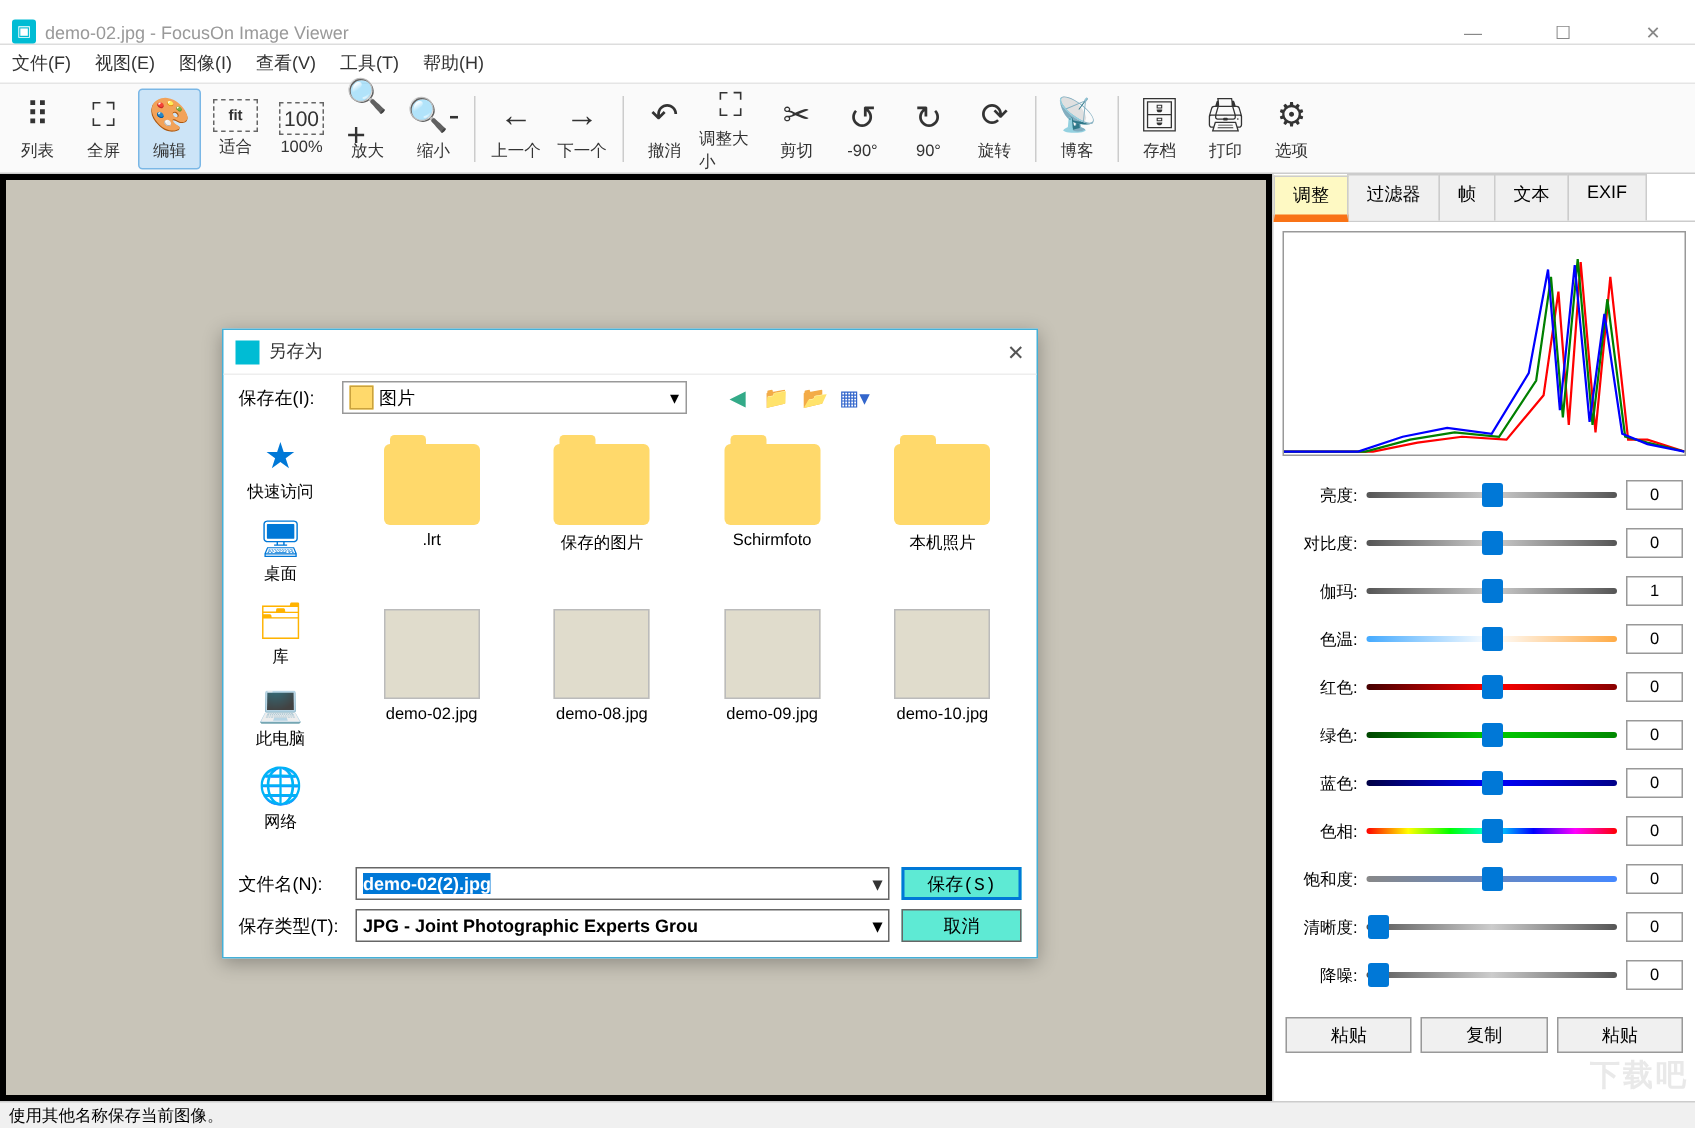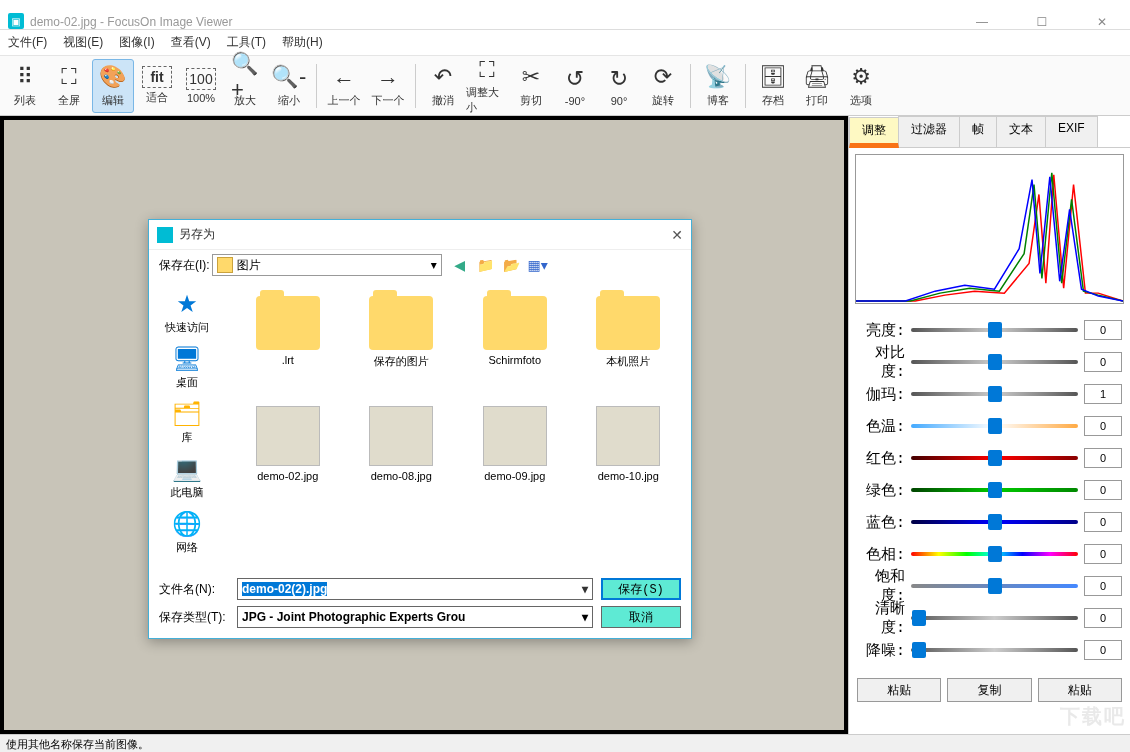--- a/index.html
+++ b/index.html
@@ -30,38 +30,38 @@
 .canvas-img { position: absolute; inset: 4px; background: #c8c4b8; }
 
 
 .rpanel { width: 282px; border-left: 1px solid #ccc; background: #fff; display: flex; flex-direction: column; }
 .rtabs { display: flex; border-bottom: 1px solid #ccc; }
 .rtab { padding: 4px 12px; border: 1px solid #ccc; border-bottom: none; margin-right: -1px; background: #f0f0f0; cursor: pointer; font-size: 12px; }
 .rtab.active { background: #fef9c3; border-bottom: 5px solid #f97316; position: relative; top: 1px; }
 .histogram { height: 150px; border: 1px solid #999; margin: 6px; position: relative; background: #fff; }
 .adjustments { padding: 4px 8px; }
 .adj-row { display: flex; align-items: center; height: 32px; gap: 6px; }
-.adj-label { width: 48px; text-align: right; font-size: 15px; font-family: Liberation Mono, monospace; }
+.adj-label { width: 48px; text-align: right; font-size: 11px; }
 .adj-slider { flex: 1; height: 18px; position: relative; }
 .adj-track { position: absolute; top: 7px; left: 0; right: 0; height: 4px; border-radius: 2px; }
 .adj-thumb { position: absolute; top: 1px; width: 14px; height: 16px; background: #0078d7; border-radius: 2px; transform: translateX(-50%); }
 .adj-thumb::after { content: ""; position: absolute; bottom: -5px; left: 2px; border: 5px solid transparent; border-top-color: #0078d7; }
 .adj-value { width: 38px; height: 20px; border: 1px solid #999; text-align: center; line-height: 18px; font-size: 11px; }
 .adj-buttons { display: flex; gap: 6px; padding: 8px; justify-content: center; }
 .adj-buttons button { flex: 1; height: 24px; border: 1px solid #999; background: #f0f0f0; cursor: pointer; font-size: 12px; }
 
 
 .statusbar { height: 18px; border-top: 1px solid #ccc; padding: 0 6px; font-size: 11px; line-height: 18px; background: #f0f0f0; }
 
 
 .dialog { position: absolute; left: 148px; top: 219px; width: 544px; height: 420px; background: #fff; border: 1px solid #44b0d8; box-shadow: 0 3px 12px rgba(0,0,0,0.3); display: flex; flex-direction: column; }
 .dlg-title { height: 30px; display: flex; align-items: center; padding: 0 8px; color: #333; border-bottom: 1px solid #eee; }
 .dlg-title .app-icon { width: 16px; height: 16px; background: #00bcd4; margin-right: 6px; }
 .dlg-title .close { margin-left: auto; font-size: 14px; cursor: pointer; color: #555; }
-.dlg-toolbar { height: 30px; display: flex; align-items: center; padding: 4px 10px; gap: 2px; }
+.dlg-toolbar { height: 30px; display: flex; align-items: center; padding: 4px 10px; gap: 18px; }
 .dlg-toolbar label { font-size: 12px; }
 .dlg-toolbar .combo { flex: 1; max-width: 230px; height: 22px; border: 1px solid #999; display: flex; align-items: center; padding: 0 4px; background: #fff; }
 .dlg-toolbar .combo .fldicon { width: 16px; height: 16px; background: #ffd96b; margin-right: 4px; border: 1px solid #caa23d; }
 .dlg-toolbar .nav-icons { display: flex; gap: 6px; margin-left: 6px; }
 .dlg-toolbar .nav-icons span { width: 20px; height: 20px; display: flex; align-items: center; justify-content: center; cursor: pointer; font-size: 14px; }
 .dlg-body { flex: 1; display: flex; }
 .dlg-sidebar { width: 76px; display: flex; flex-direction: column; align-items: center; gap: 10px; padding: 10px 0; }
 .dlg-sb-item { display: flex; flex-direction: column; align-items: center; gap: 2px; font-size: 11px; cursor: pointer; }
 .dlg-sb-item .sbicon { width: 32px; height: 28px; display: flex; align-items: center; justify-content: center; font-size: 24px; }
 .dlg-files { flex: 1; padding: 8px; display: grid; grid-template-columns: repeat(4, 1fr); grid-auto-rows: 110px; gap: 4px; align-content: start; }
@@ -116,21 +116,21 @@
     </div>
     <div class="tool-btn">
       <div class="ticon">⛶</div>
       <div class="tlabel">全屏</div>
     </div>
     <div class="tool-btn selected">
       <div class="ticon">🎨</div>
       <div class="tlabel">编辑</div>
     </div>
     <div class="tool-btn">
-      <div class="ticon" style="font-size: 14px; font-weight: bold; border: 1px dashed rgb(102, 102, 102); width: 30px; height: 22px;">fit</div>
+      <div class="ticon" style="font-size: 10px; font-weight: bold; border: 1px dashed rgb(102, 102, 102); width: 30px; height: 22px;">fit</div>
       <div class="tlabel">适合</div>
     </div>
     <div class="tool-btn">
       <div class="ticon" style="font-size: 14px; font-weight: normal; border: 1px dashed rgb(102, 102, 102); width: 30px; height: 22px;">100</div>
       <div class="tlabel">100%</div>
     </div>
     <div class="tool-btn">
       <div class="ticon">🔍+</div>
       <div class="tlabel">放大</div>
     </div>

